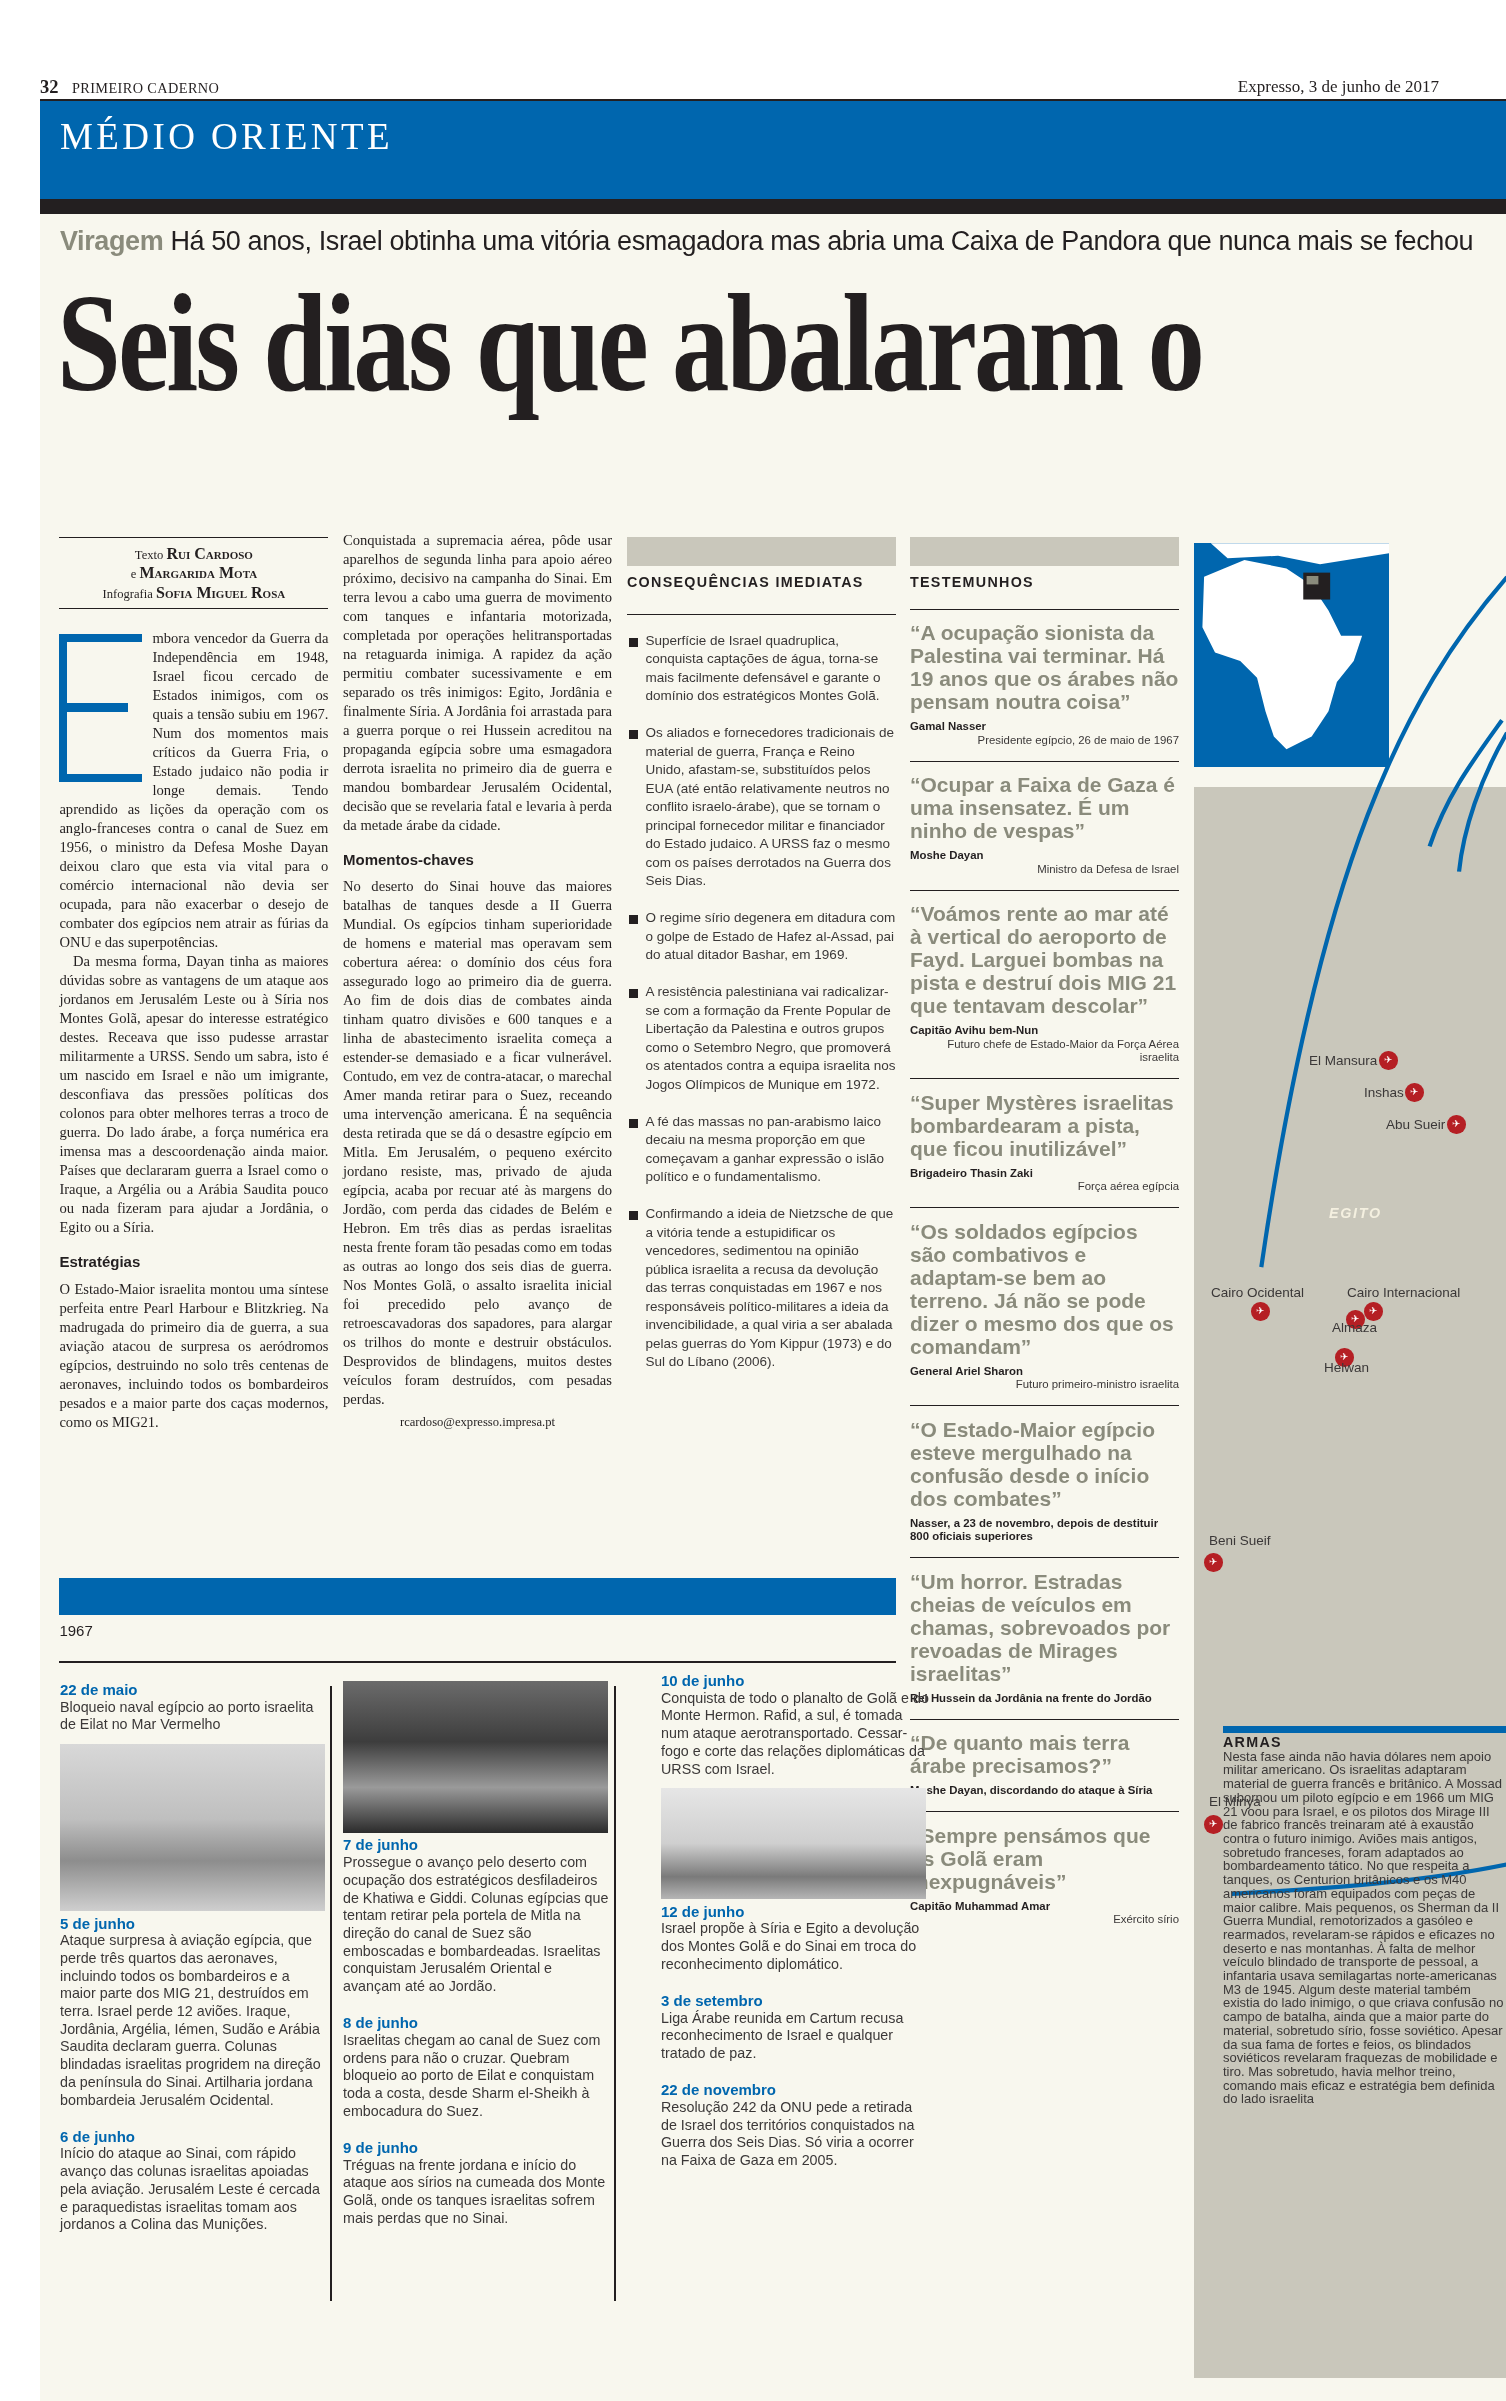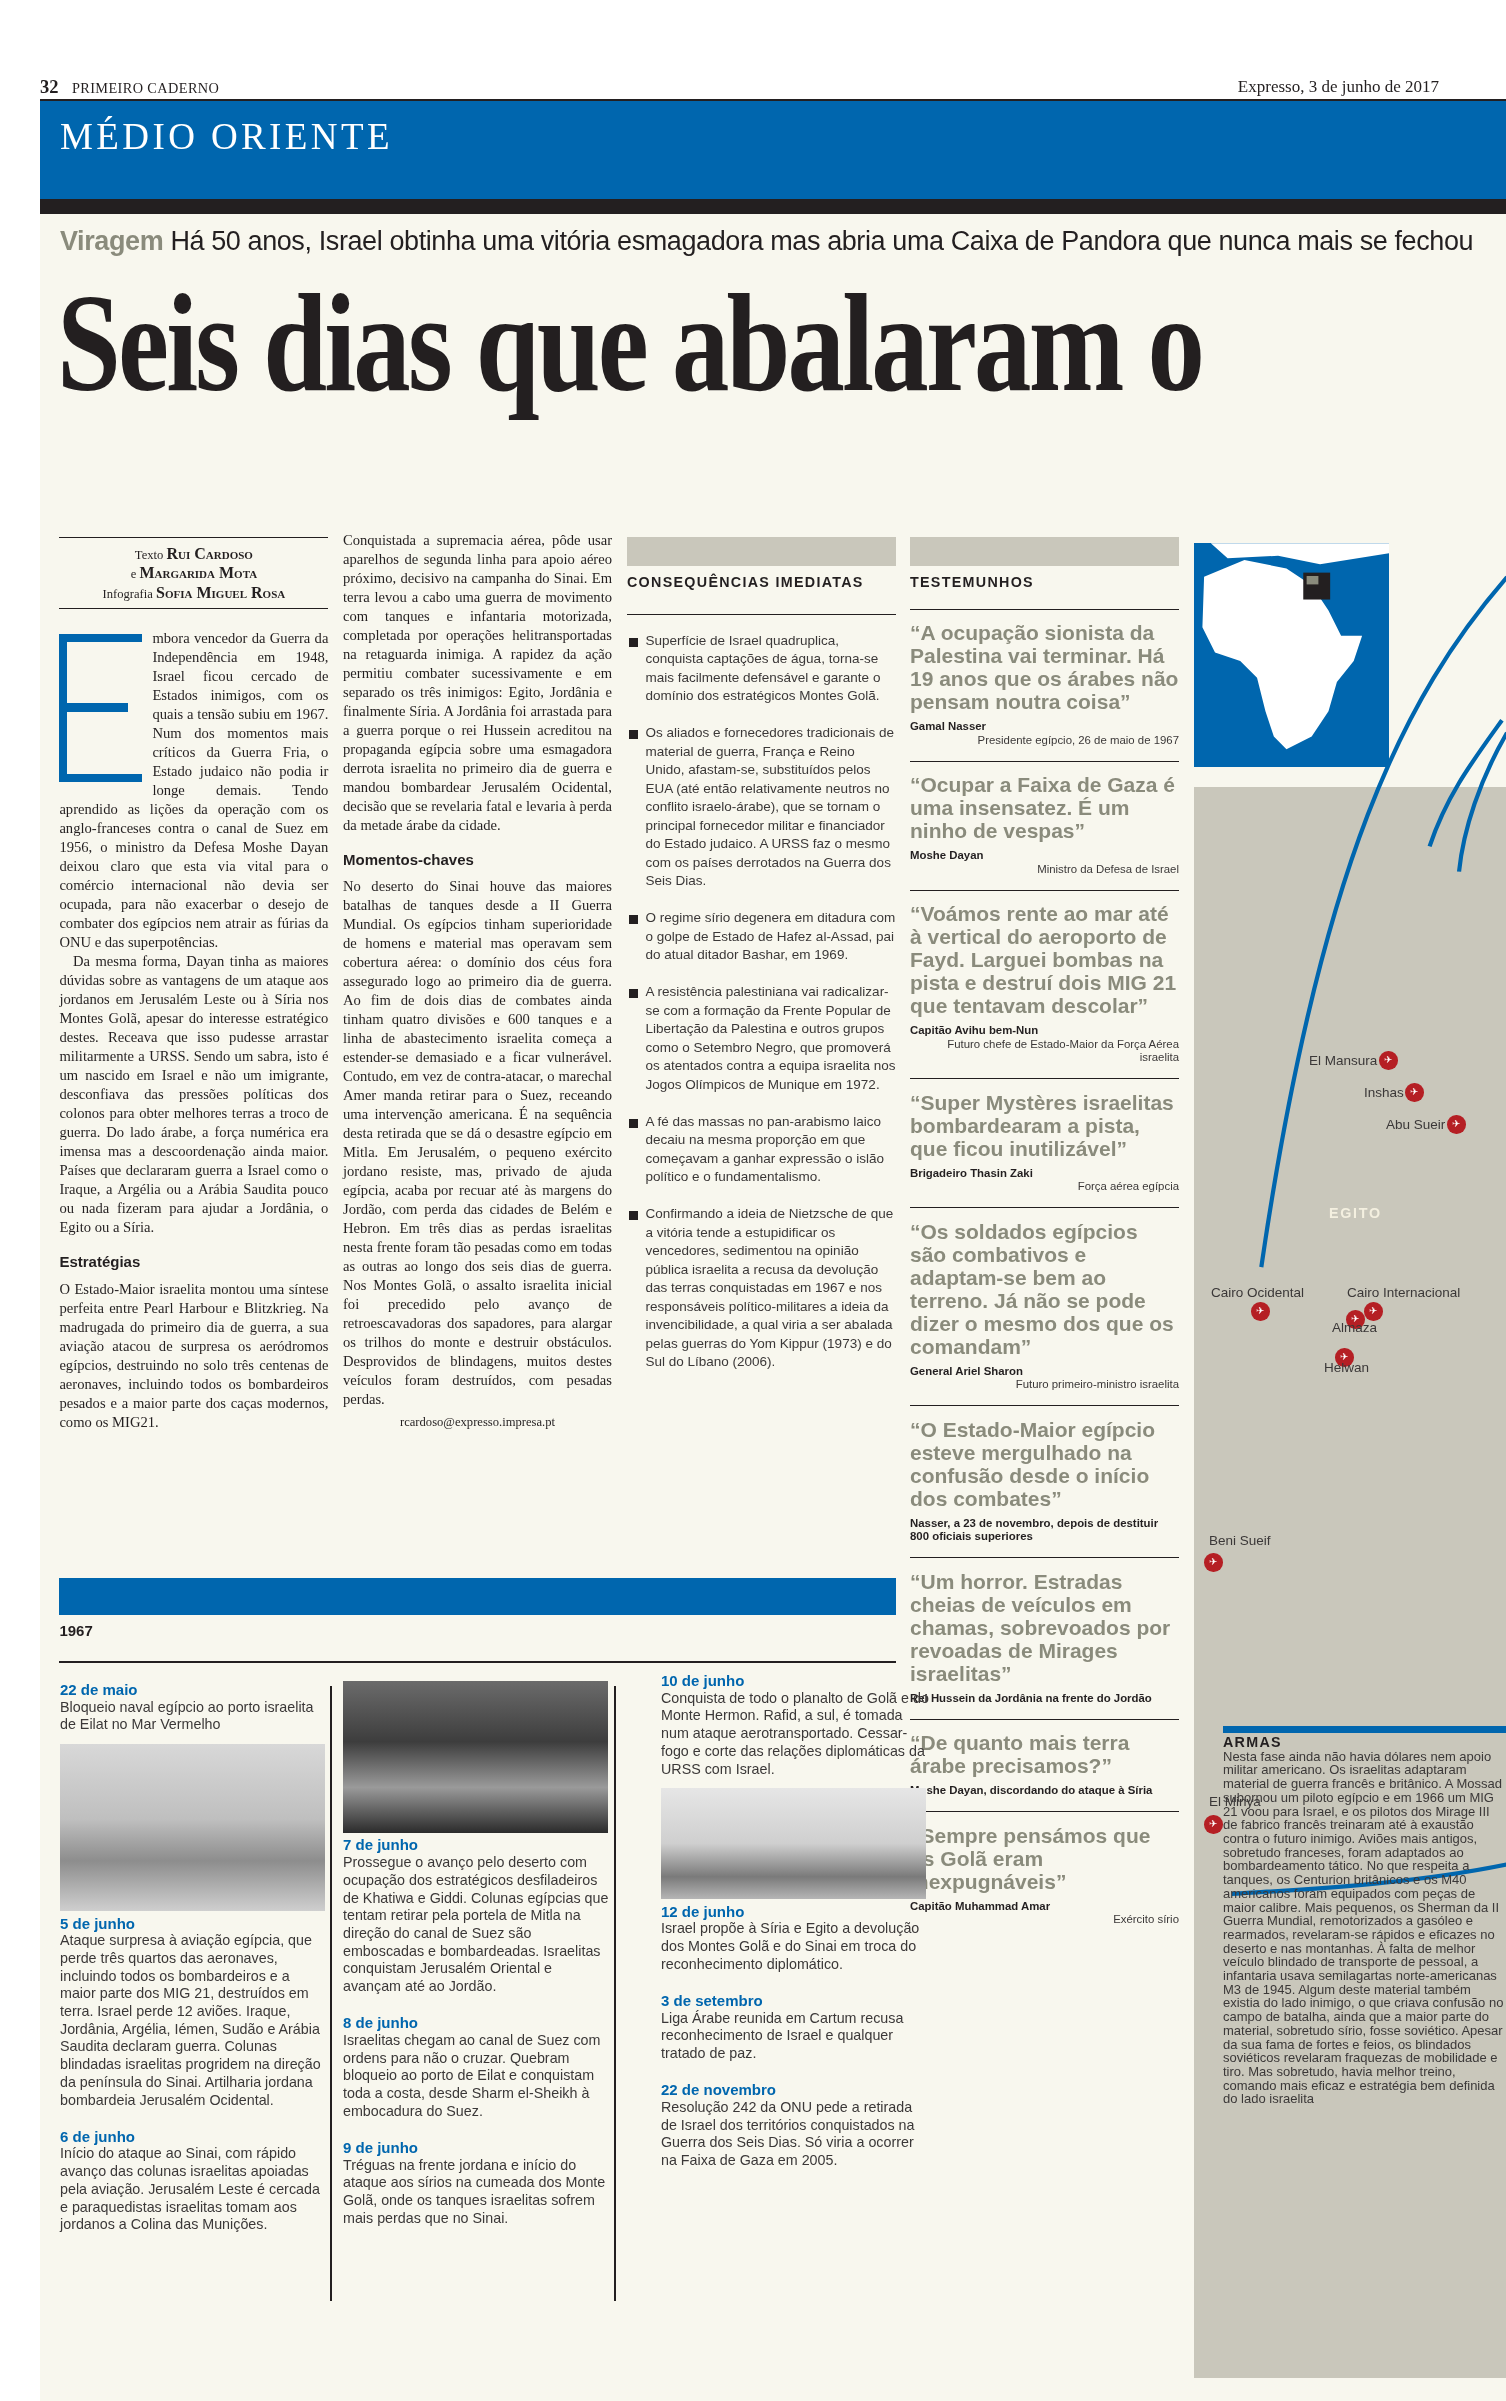--- a/index.html
+++ b/index.html
@@ -60,21 +60,21 @@
   .lbl { position: absolute; font-family: "Liberation Sans", sans-serif; font-size: 13.5px; color: #3b3838; white-space: nowrap; }
   .air { position: absolute; width: 18.5px; height: 18.5px; border-radius: 50%; background: #b51f24; color: #fff; font-size: 10px; text-align: center; line-height: 18.5px; }
   .egito { position: absolute; font-family: "Liberation Sans", sans-serif; font-weight: bold; font-size: 14.3px; color: #f4f0e0; letter-spacing: 1.7px; }
 
   .armas { position: absolute; left: 1183px; top: 1512px; width: 284px; font-family: "Liberation Sans", sans-serif; font-size: 13px; line-height: 13.7px; color: #3b3838; }
   .armas .bar { height: 6.7px; background: #0066ae; margin: 0 -10px 0 0; }
   .armas .t { font-weight: bold; font-size: 14.3px; letter-spacing: 1.3px; color: #231f20; margin-top: 3.4px; }
 
   
   .tl-band { position: absolute; left: 19.4px; top: 1364px; width: 837px; height: 37px; background: #0066ae; }
-  .tl-year { position: absolute; left: 19.4px; top: 1408px; font-family: "Liberation Sans", sans-serif; font-weight: bold; font-size: 15px; }
+  .tl-year { position: absolute; left: 19.4px; top: 1408px; font-family: "Liberation Sans", sans-serif; font-weight: normal; font-size: 15px; }
   .tl-rule { position: absolute; left: 19.4px; top: 1447px; width: 837px; height: 1.7px; background: #231f20; }
   .tl-col { position: absolute; top: 1467px; width: 269px; font-family: "Liberation Sans", sans-serif; font-size: 14.3px; line-height: 17.7px; color: #3b3838; }
   .tl-c1 { left: 20px; } .tl-c2 { left: 303px; } .tl-c3 { left: 587px; margin-left: 34px; }
   .tl-sep { position: absolute; top: 1472px; width: 1.7px; height: 615px; background: #231f20; }
   .ev { margin-bottom: 18.5px; }
   .ev .d { color: #0066ae; font-weight: bold; font-size: 15px; }
   .photo { width: 265px; margin: 10px 0 3.4px; background: linear-gradient(180deg,#d8d8d8 0%,#bfbfbf 45%,#8d8d8d 70%,#cfcfcf 100%); position: relative; overflow: hidden; }
   .photo.p1 { height: 167px; }
   .photo.p2 { height: 152px; margin-top: 0; background: linear-gradient(180deg,#6b6b6b 0%,#3d3d3d 40%,#9a9a9a 70%,#2b2b2b 100%); }
   .photo.p3 { height: 111px; background: linear-gradient(180deg,#e6e6e6 0%,#cfcfcf 50%,#7a7a7a 80%,#b5b5b5 100%); }
@@ -194,21 +194,21 @@
         <rect x="130" y="35" width="32" height="32" fill="#231f20"></rect>
         <rect x="134" y="39" width="14" height="10" fill="#8a8b7c"></rect>
       </svg>
     </div>
     <svg style="position:absolute;left:0;top:0" width="313" height="1876" viewBox="0 0 372 2228">
       <path d="M372 60 C 250 200, 150 400, 80 880" stroke="#0066ae" stroke-width="5" fill="none"></path>
       <path d="M366 230 C 330 280, 300 320, 280 380" stroke="#0066ae" stroke-width="5" fill="none"></path>
       <path d="M372 245 C 340 300, 320 360, 315 410" stroke="#0066ae" stroke-width="5" fill="none"></path>
       <path d="M372 1590 C 250 1615, 120 1620, 45 1625" stroke="#0066ae" stroke-width="5" fill="none"></path>
     </svg>
-    <div class="egito" style="left:135px;top:679px;">EGITO</div>
+    <div class="egito" style="left:135px;top:679px;font-style:italic;">EGITO</div>
 
     <div class="lbl" style="left:115px;top:527px">El Mansura</div>
     <div class="air" style="left:185px;top:525px">✈</div>
     <div class="lbl" style="left:170px;top:559px">Inshas</div>
     <div class="air" style="left:211px;top:557px">✈</div>
     <div class="lbl" style="left:192px;top:591px">Abu Sueir</div>
     <div class="air" style="left:253px;top:589px">✈</div>
 
     <div class="lbl" style="left:17px;top:759px">Cairo Ocidental</div>
     <div class="air" style="left:57px;top:776px">✈</div>

